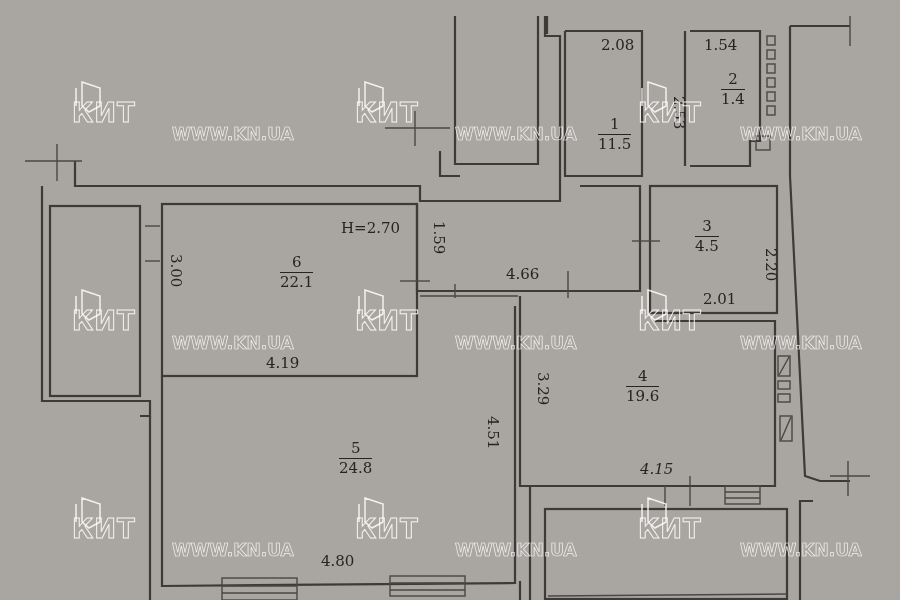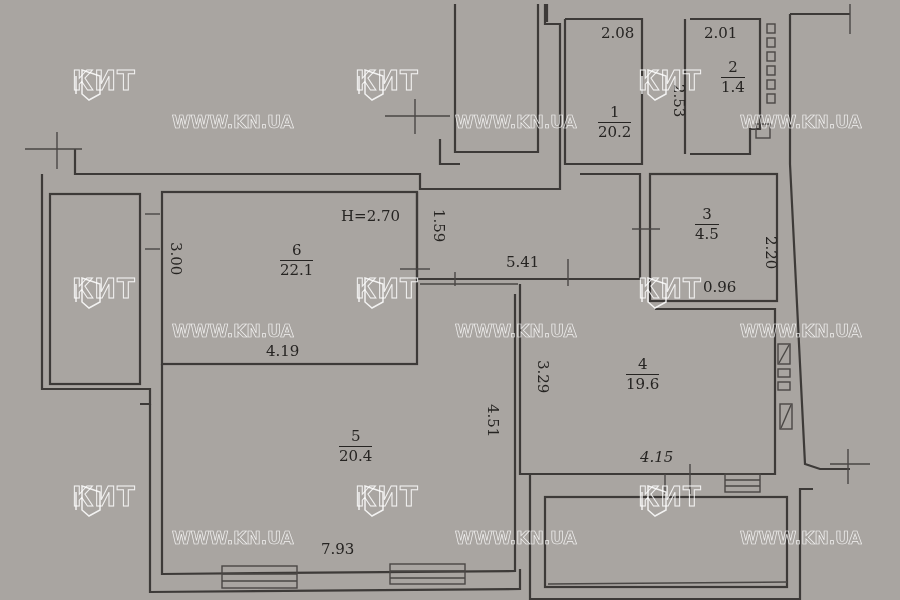--- a/index.html
+++ b/index.html
@@ -1,41 +1,42 @@
 <!DOCTYPE html>
 <html><head>
   <meta charset="utf-8">
   <style>
     html, body { margin: 0; padding: 0; }
     body {
       width: 900px; height: 600px; overflow: hidden;
       background: #a9a5a1;
       font-family: "DejaVu Sans", sans-serif;
     }
-    .plan { position: absolute; left: 0; top: 4px; width: 900px; height: 540px; }
+    .plan { position: absolute; left: 0; top: 16px; width: 900px; height: 540px; }
     .plan svg { position: absolute; left: 0; top: 0; }
     .wall { fill: none; stroke: #3d3a38; stroke-width: 2.2; }
     .wall-thin { fill: none; stroke: #4a4745; stroke-width: 1.4; }
     .lbl {
       position: absolute; color: #262422; font-size: 15px;
       font-family: "DejaVu Serif", serif; white-space: nowrap; line-height: 1;
     }
     .vert { transform-origin: left top; transform: rotate(90deg); }
     .room-label {
       position: absolute; text-align: center; color: #262422;
       font-family: "DejaVu Serif", serif; font-size: 15px; line-height: 1.15;
     }
     .room-label .num { display: block; border-bottom: 1.2px solid #262422; padding: 0 6px 1px; }
     .room-label .area { display: block; padding-top: 1px; }
     .wm { position: absolute; pointer-events: none; }
     .wm-logo { display: flex; align-items: center; gap: 6px; }
     .wm-text {
       font-family: "DejaVu Sans", sans-serif; font-size: 26px; font-weight: bold;
       color: transparent; -webkit-text-stroke: 1px rgba(255,255,255,0.85);
       letter-spacing: 1px;
+      margin-top: 20px;
     }
     .wm-url {
       position: absolute; font-family: "DejaVu Sans", sans-serif; font-size: 17px;
       font-weight: bold; color: transparent; -webkit-text-stroke: 0.7px rgba(255,255,255,0.85);
       white-space: nowrap;
     }
   </style>
 </head>
 <body>
 
@@ -111,53 +112,53 @@
     <rect class="wall-thin" x="725" y="470" width="35" height="18"></rect>
     <line class="wall-thin" x1="725" y1="476" x2="760" y2="476"></line>
     <line class="wall-thin" x1="725" y1="482" x2="760" y2="482"></line>
     <line class="wall-thin" x1="690" y1="460" x2="690" y2="490"></line>
     <line class="wall-thin" x1="665" y1="470" x2="665" y2="490"></line>
 
     <line class="wall-thin" x1="400" y1="265" x2="430" y2="265"></line>
   </svg>
 
   <span class="lbl" style="left:601px;top:22px;">2.08</span>
-  <span class="lbl" style="left:704px;top:22px;">2.01</span>
+  <span class="lbl" style="left:704px;top:22px;">1.54</span>
   <span class="lbl vert" style="left:686px;top:80px;">2.53</span>
   <span class="lbl" style="left:341px;top:205px;text-align:right;">H=2.70</span>
   <span class="lbl vert" style="left:446px;top:205px;">1.59</span>
-  <span class="lbl" style="left:506px;top:251px;">5.41</span>
+  <span class="lbl" style="left:506px;top:251px;">4.66</span>
   <span class="lbl vert" style="left:778px;top:232px;">2.20</span>
-  <span class="lbl" style="left:703px;top:276px;">0.96</span>
+  <span class="lbl" style="left:703px;top:276px;">2.01</span>
   <span class="lbl vert" style="left:183px;top:238px;">3.00</span>
   <span class="lbl" style="left:266px;top:340px;">4.19</span>
   <span class="lbl vert" style="left:500px;top:400px;">4.51</span>
-  <span class="lbl" style="left:321px;top:538px;">7.93</span>
+  <span class="lbl" style="left:321px;top:538px;">4.80</span>
   <span class="lbl vert" style="left:550px;top:356px;">3.29</span>
   <span class="lbl" style="left:640px;top:446px;font-style:italic;">4.15</span>
 
   <div class="room-label" style="left:598px;top:100px;">
     <span class="num">1</span>
-    <span class="area">20.2</span>
+    <span class="area">11.5</span>
   </div>
   <div class="room-label" style="left:721px;top:55px;">
     <span class="num">2</span>
     <span class="area">1.4</span>
   </div>
   <div class="room-label" style="left:695px;top:202px;">
     <span class="num">3</span>
     <span class="area">4.5</span>
   </div>
   <div class="room-label" style="left:626px;top:352px;">
     <span class="num">4</span>
     <span class="area">19.6</span>
   </div>
   <div class="room-label" style="left:339px;top:424px;">
     <span class="num">5</span>
-    <span class="area">20.4</span>
+    <span class="area">24.8</span>
   </div>
   <div class="room-label" style="left:280px;top:238px;">
     <span class="num">6</span>
     <span class="area">22.1</span>
   </div>
 
   <div class="wm" style="left:72px;top:62px;">
     <div class="wm-logo">
         <svg width="34" height="38" viewBox="0 0 34 38">
           <path d="M4 10 L4 28 M10 4 L28 10 L28 28 L17 34 L10 28 L10 10 Z" fill="none" stroke="#fff" stroke-width="1.5" opacity="0.85"></path>

